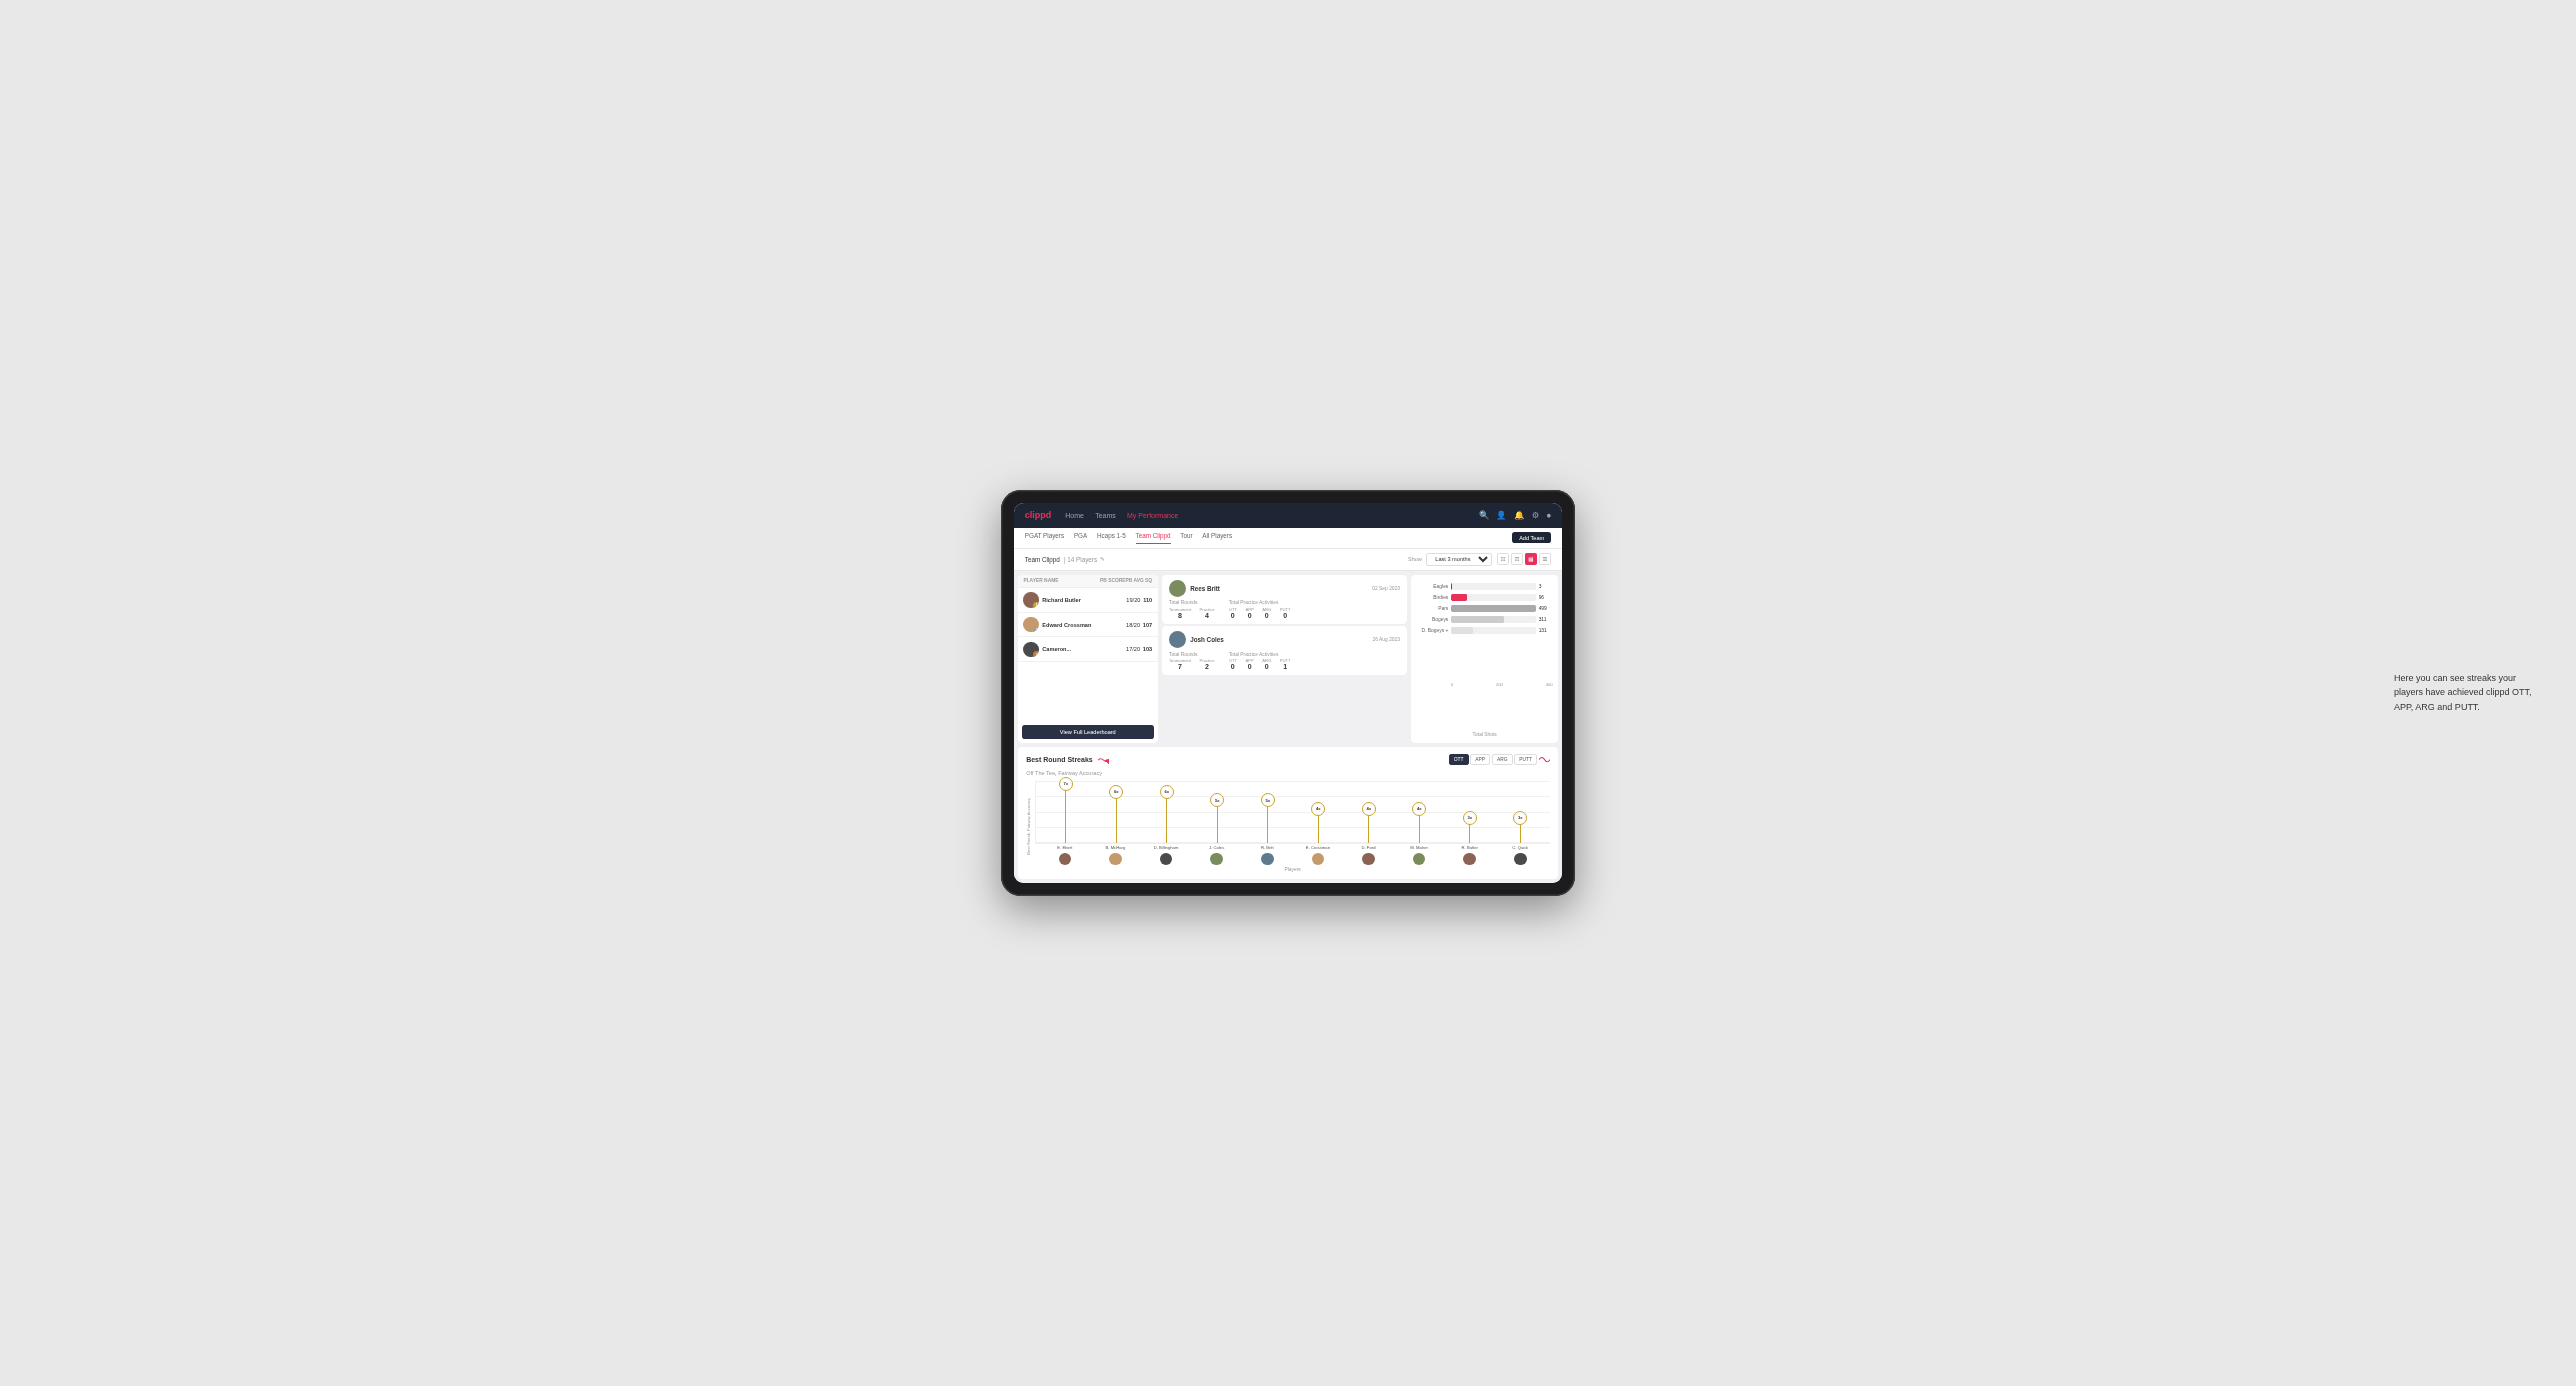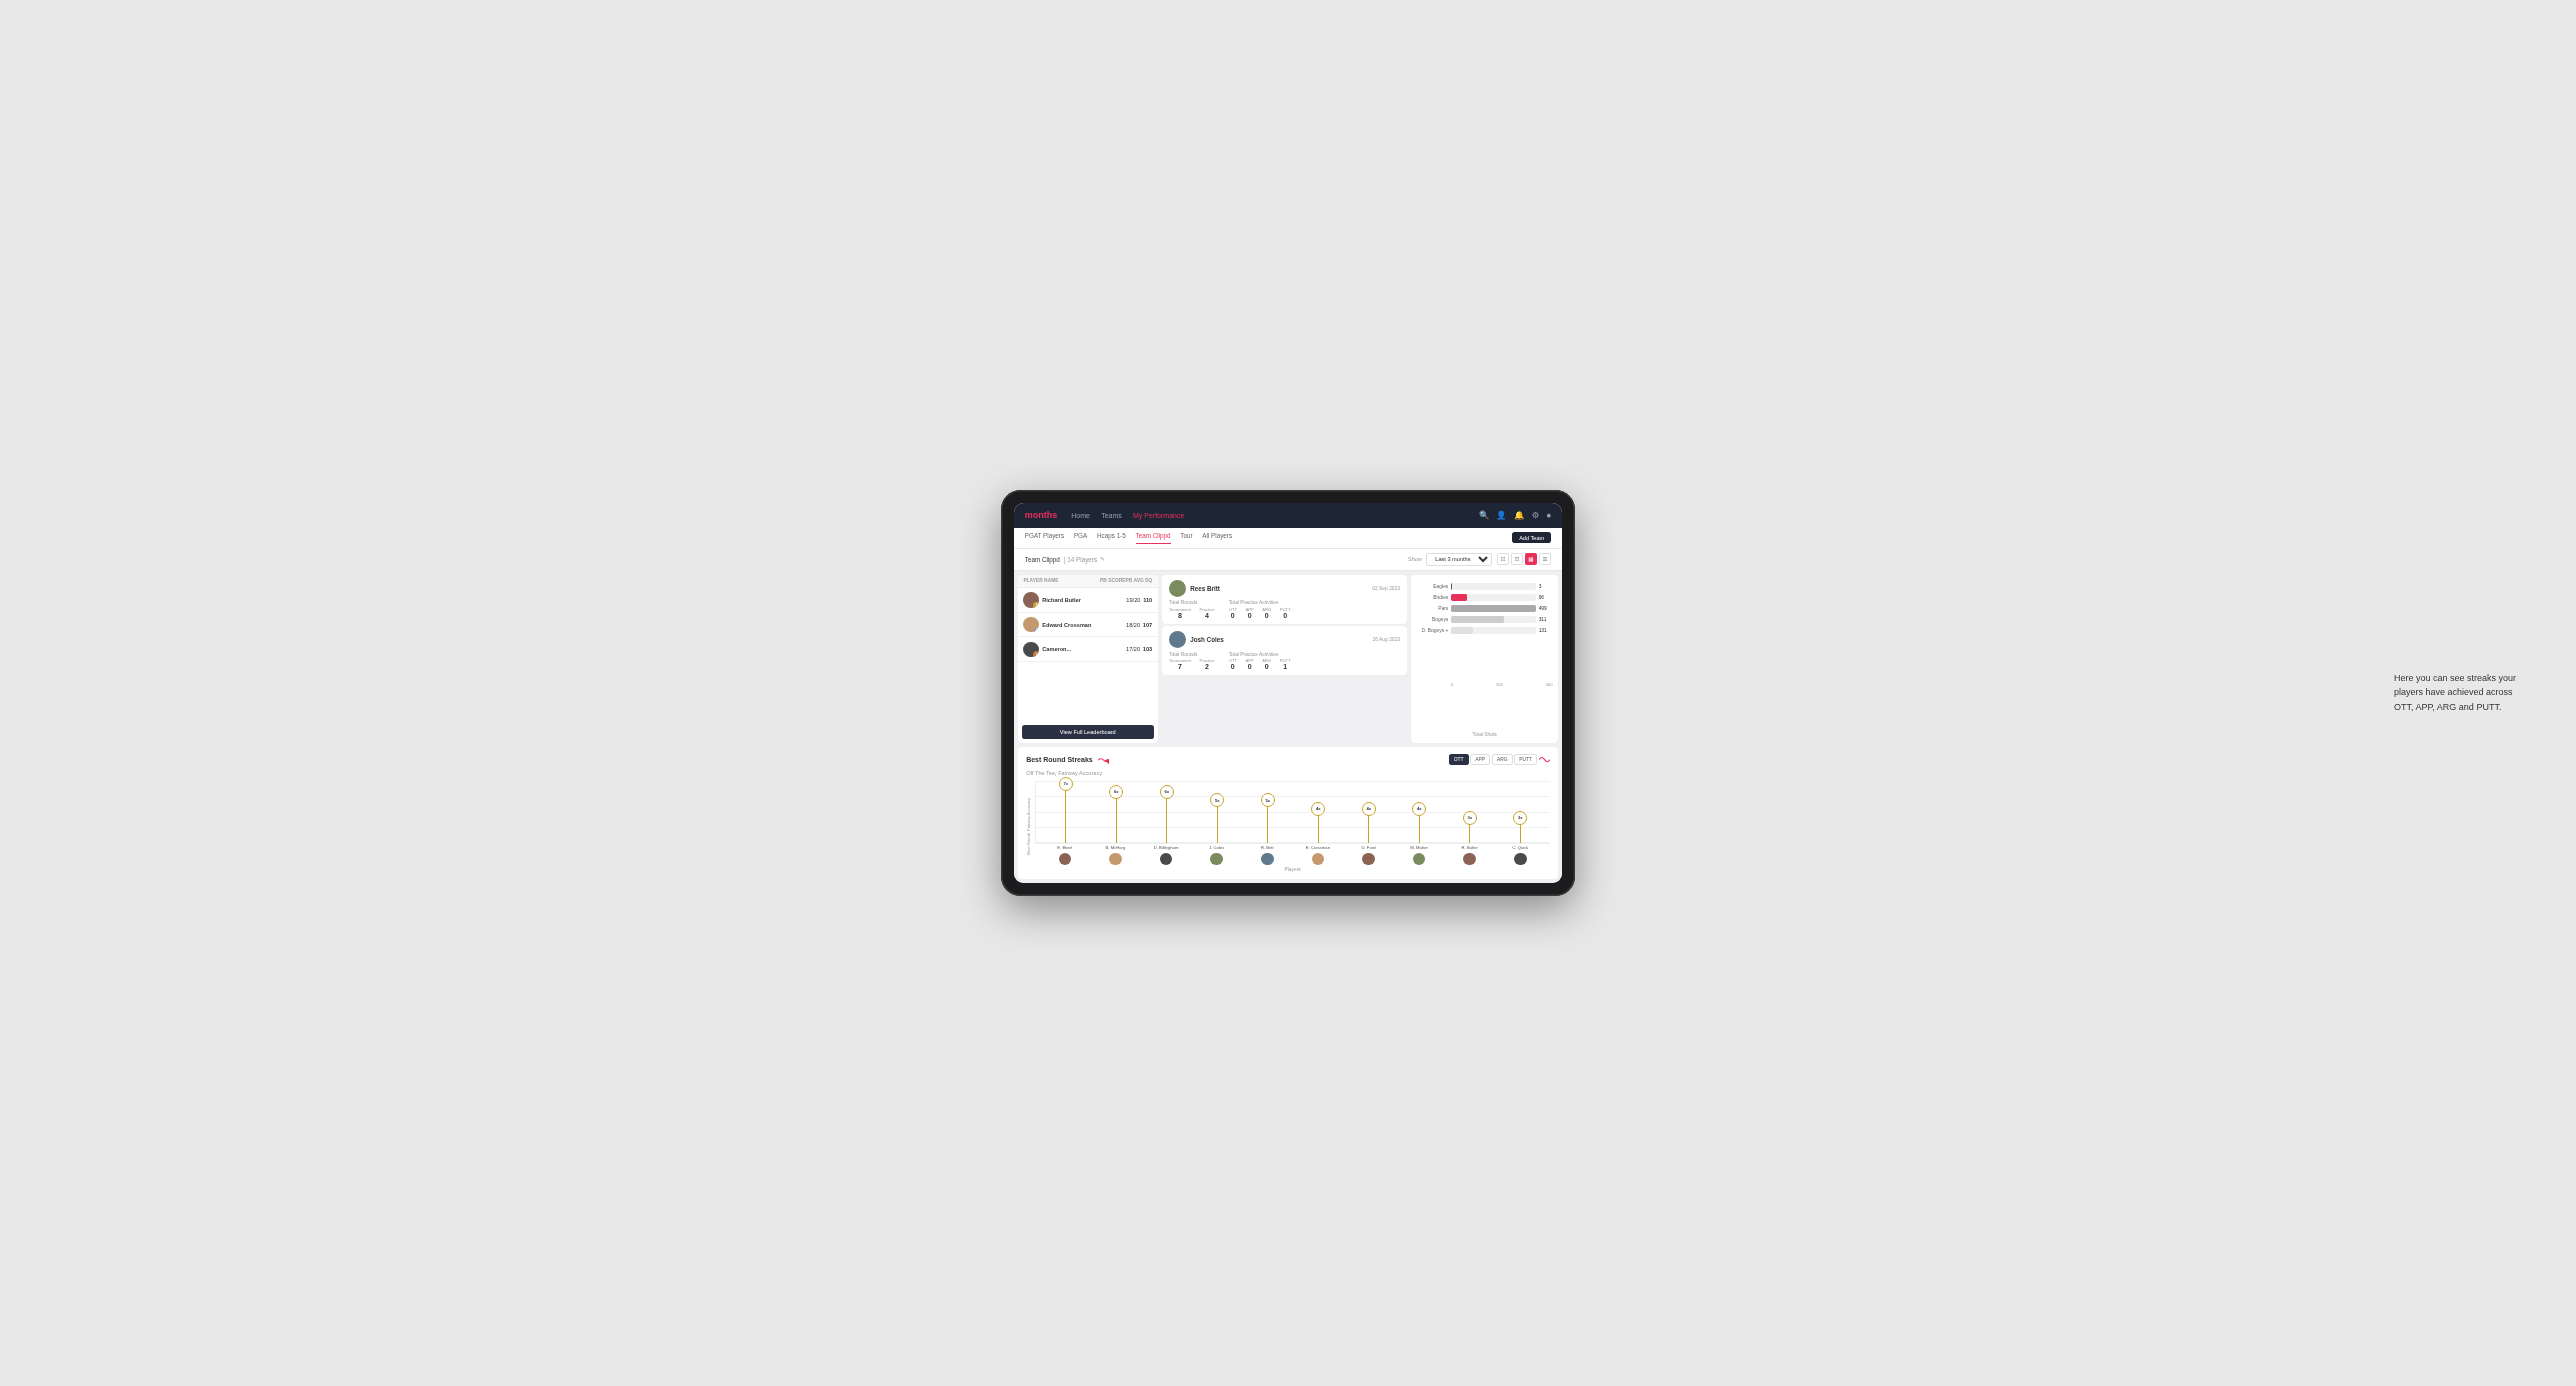--- a/index.html
+++ b/index.html
@@ -562,21 +562,21 @@
     .av-olive { background: #7a8c5e; }
     .av-blue { background: #5e7a8c; }
   </style>
 </head>
 <body>
 
 <div class="tablet-frame">
   <div class="tablet-screen">
 
     <div class="top-nav">
-      <span class="nav-logo">months</span>
+      <span class="nav-logo">clippd</span>
       <div class="nav-items">
         <span class="nav-item">Home</span>
         <span class="nav-item">Teams</span>
         <span class="nav-item active">My Performance</span>
       </div>
       <div class="nav-icons">
         <span class="nav-icon">🔍</span>
         <span class="nav-icon">👤</span>
         <span class="nav-icon">🔔</span>
         <span class="nav-icon">⚙</span>
@@ -918,15 +918,15 @@
           </div>
         </div>
       </div>
 
     </div>
 
   </div>
 </div>
 
 <div style="position:fixed; right: 42px; top: 50%; transform: translateY(-50%); width: 140px;">
-  <p class="annotation-text" style="font-size:9px; color:#333; line-height:1.6;">Here you can see streaks your players have achieved across OTT, APP, ARG and PUTT.</p>
+  <p class="annotation-text" style="font-size:9px; color:#333; line-height:1.6;">Here you can see streaks your players have achieved clippd OTT, APP, ARG and PUTT.</p>
 </div>
 
 
 </body></html>

